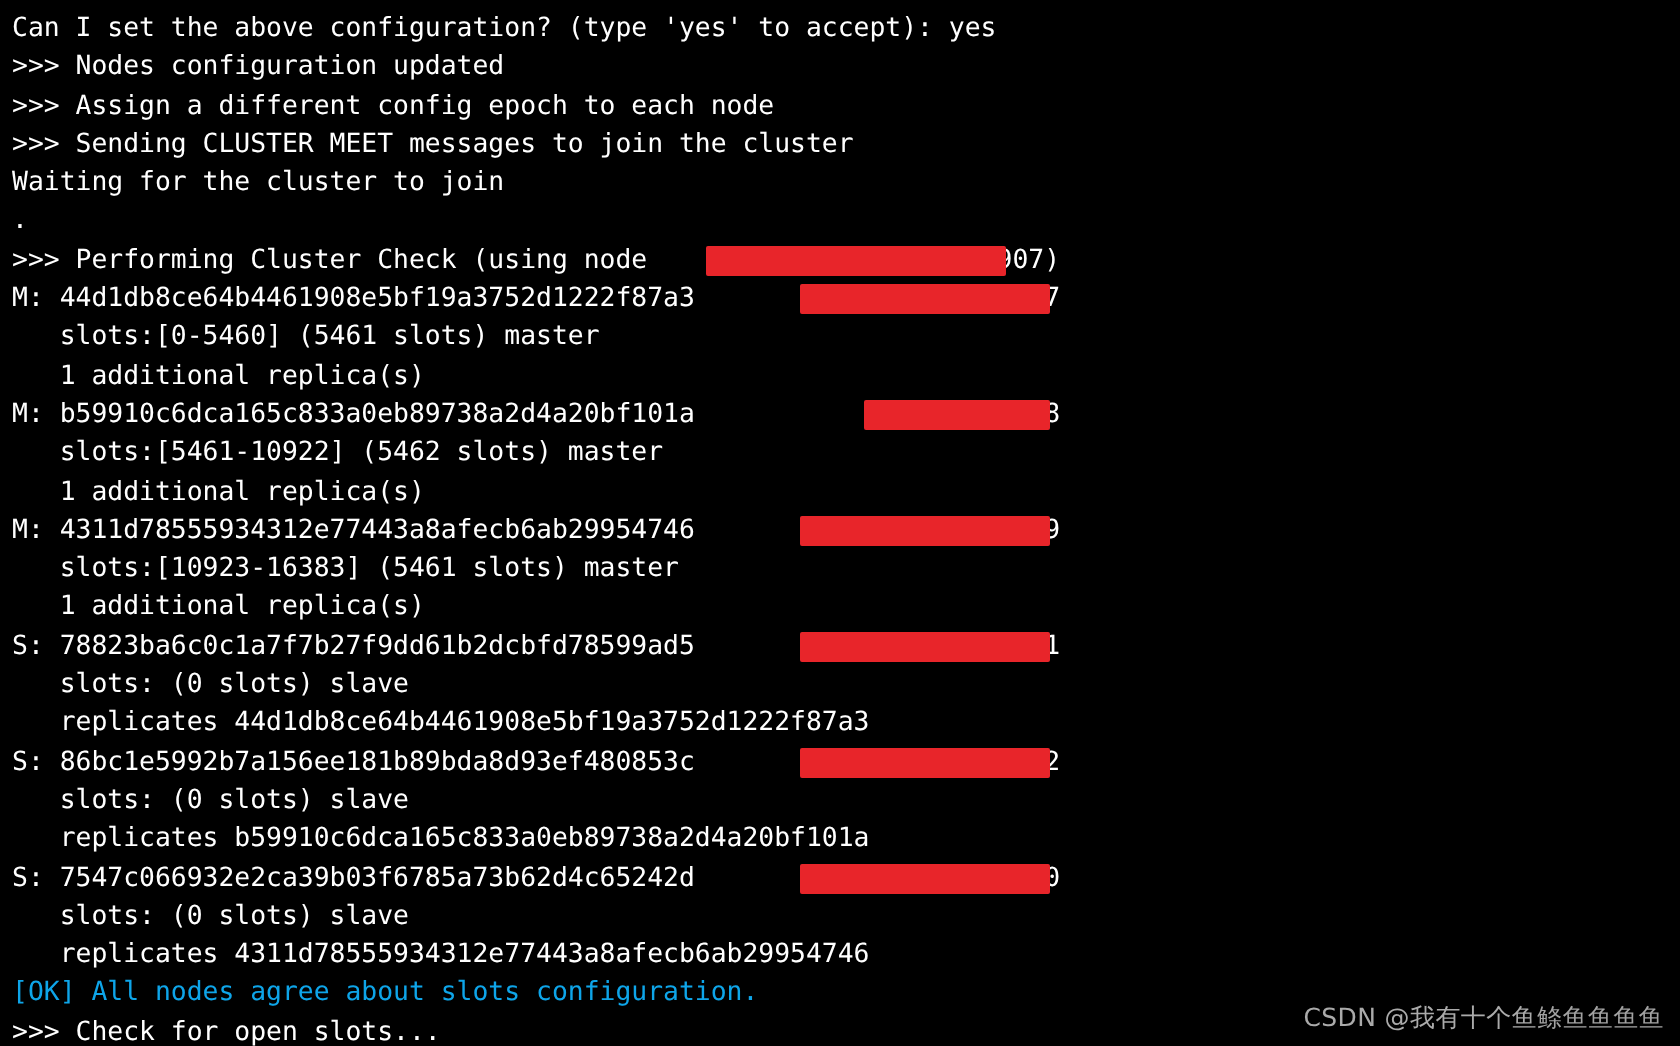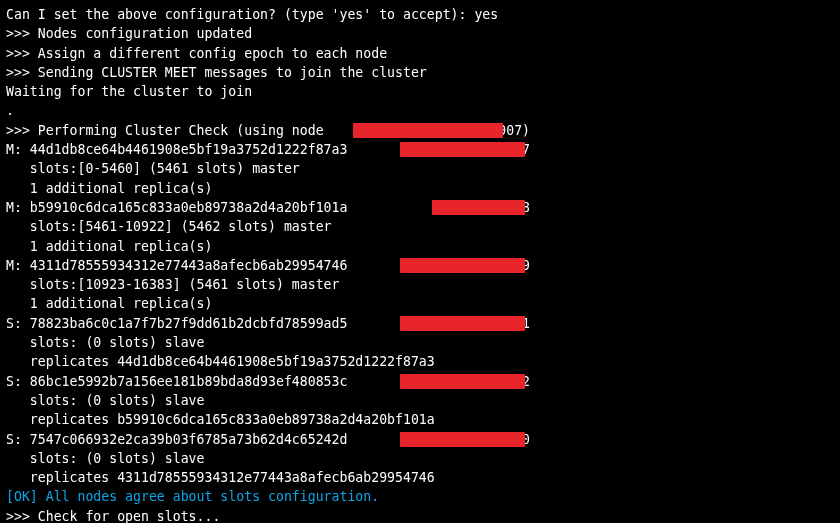--- a/index.html
+++ b/index.html
@@ -56,13 +56,16 @@
   #watermark .wm-fish {
     color: #cfcfcf;
     opacity: 0.85;
   }
 </style>
 </head>
 <body>
 
 <div id="screen">
   <div id="term"><div class="line"><span class="white">Can I set the above configuration? (type 'yes' to accept): yes</span></div><div class="line"><span class="white">&gt;&gt;&gt; Nodes configuration updated</span></div><div class="line"><span class="white">&gt;&gt;&gt; Assign a different config epoch to each node</span></div><div class="line"><span class="white">&gt;&gt;&gt; Sending CLUSTER MEET messages to join the cluster</span></div><div class="line"><span class="white">Waiting for the cluster to join</span></div><div class="line"><span class="white">.</span></div><div class="line"><span class="white">&gt;&gt;&gt; Performing Cluster Check (using node                    :9907)</span><span class="redact" style="left: 347px; width: 150px;"></span></div><div class="line"><span class="white">M: 44d1db8ce64b4461908e5bf19a3752d1222f87a3                  :9907</span><span class="redact" style="left: 394px; width: 125px;"></span></div><div class="line"><span class="white">   slots:[0-5460] (5461 slots) master</span></div><div class="line"><span class="white">   1 additional replica(s)</span></div><div class="line"><span class="white">M: b59910c6dca165c833a0eb89738a2d4a20bf101a                  :9908</span><span class="redact" style="left: 426px; width: 93px;"></span></div><div class="line"><span class="white">   slots:[5461-10922] (5462 slots) master</span></div><div class="line"><span class="white">   1 additional replica(s)</span></div><div class="line"><span class="white">M: 4311d78555934312e77443a8afecb6ab29954746                  :9909</span><span class="redact" style="left: 394px; width: 125px;"></span></div><div class="line"><span class="white">   slots:[10923-16383] (5461 slots) master</span></div><div class="line"><span class="white">   1 additional replica(s)</span></div><div class="line"><span class="white">S: 78823ba6c0c1a7f7b27f9dd61b2dcbfd78599ad5                  :9911</span><span class="redact" style="left: 394px; width: 125px;"></span></div><div class="line"><span class="white">   slots: (0 slots) slave</span></div><div class="line"><span class="white">   replicates 44d1db8ce64b4461908e5bf19a3752d1222f87a3</span></div><div class="line"><span class="white">S: 86bc1e5992b7a156ee181b89bda8d93ef480853c                  :9912</span><span class="redact" style="left: 394px; width: 125px;"></span></div><div class="line"><span class="white">   slots: (0 slots) slave</span></div><div class="line"><span class="white">   replicates b59910c6dca165c833a0eb89738a2d4a20bf101a</span></div><div class="line"><span class="white">S: 7547c066932e2ca39b03f6785a73b62d4c65242d                  :9910</span><span class="redact" style="left: 394px; width: 125px;"></span></div><div class="line"><span class="white">   slots: (0 slots) slave</span></div><div class="line"><span class="white">   replicates 4311d78555934312e77443a8afecb6ab29954746</span></div><div class="line"><span class="ok">[OK] All nodes agree about slots configuration.</span></div><div class="line"><span class="white">&gt;&gt;&gt; Check for open slots...</span></div></div>
+  <div id="watermark">
+    <span>CSDN @我有十个鱼</span><span class="wm-fish">鲦鱼鱼鱼鱼</span>
+  </div>
 </div>
 
 </body></html>

